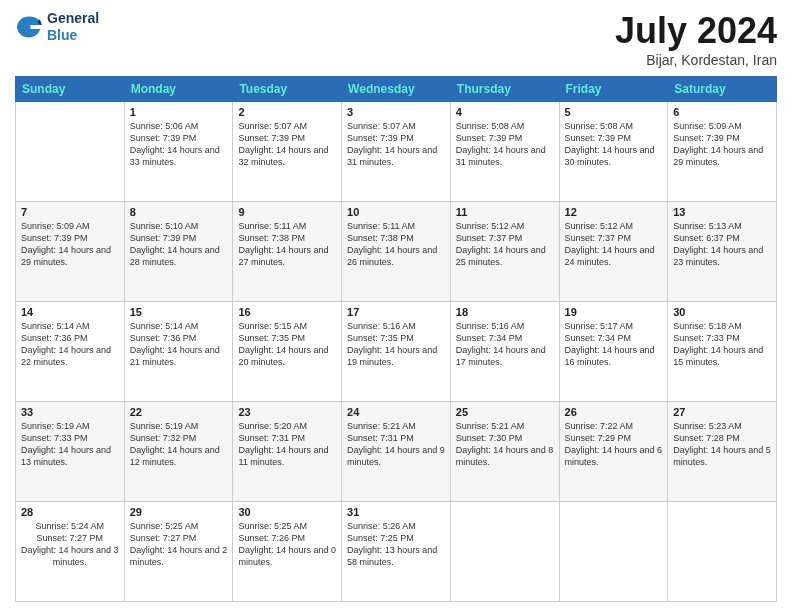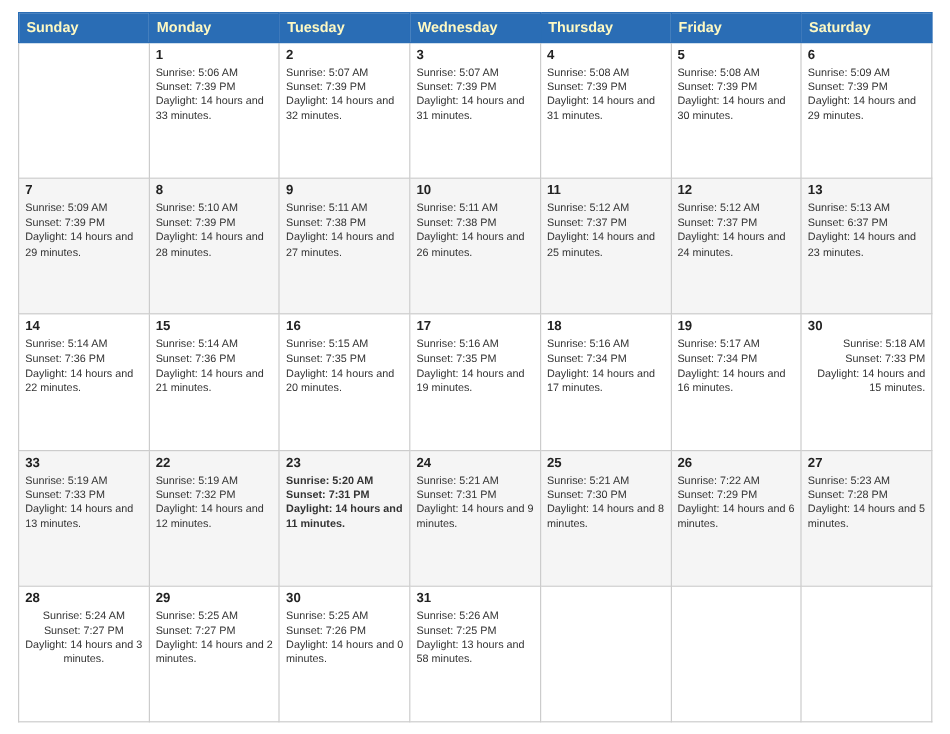--- a/index.html
+++ b/index.html
@@ -53,21 +53,21 @@
       font-size: 14px;
       color: #444;
     }
     .calendar-table {
       width: 100%;
       border-collapse: collapse;
       flex: 1;
     }
     .calendar-table th {
       background-color: #2a6db5;
-      color: #fef9c3;
+      color: #5eead4;
       font-size: 12px;
       font-weight: bold;
       padding: 5px 6px;
       text-align: left;
       border: 1px solid #2a6db5;
     }
     .calendar-table td {
       border: 1px solid #ccc;
       vertical-align: top;
       padding: 4px 5px;
@@ -91,20 +91,36 @@
       background: #f9f9f9;
     }
     tr:nth-child(odd) td { background-color: #fff; }
     tr:nth-child(even) td { background-color: #f5f5f5; }
     .calendar-table thead tr th { background-color: #2a6db5; }
   </style>
 </head>
 <body>
 
 <div class="page">
+  <div class="header">
+    <div class="logo">
+      <svg class="logo-icon" viewBox="0 0 40 40">
+        <path d="M20 5 C10 5, 3 12, 3 20 C3 28, 10 35, 20 35 C28 35, 34 30, 36 23 L22 23 L22 17 L38 17 C37 10, 29 5, 20 5Z" fill="#2a7fc1"></path>
+        <path d="M36 17 L38 17 C37.5 14, 36.5 11, 35 9 L32 13 Z" fill="#1a3a5c"></path>
+      </svg>
+      <div class="logo-text">
+        <div>General</div>
+        <div><span>Blue</span></div>
+      </div>
+    </div>
+    <div class="title-block">
+      <div class="main-title">July 2024</div>
+      <div class="subtitle">Bijar, Kordestan, Iran</div>
+    </div>
+  </div>
 
   <table class="calendar-table">
     <thead>
       <tr>
       <th>Sunday</th>
           <th>Monday</th>
           <th>Tuesday</th>
           <th>Wednesday</th>
           <th>Thursday</th>
           <th>Friday</th>
@@ -227,41 +243,41 @@
 Daylight: 14 hours and 17 minutes.</div>
           </td>
           <td>
             <span class="day-num">19</span>
             <div class="cell-content" style="white-space: pre-line;">Sunrise: 5:17 AM
 Sunset: 7:34 PM
 Daylight: 14 hours and 16 minutes.</div>
           </td>
           <td>
             <span class="day-num">30</span>
-            <div class="cell-content" style="white-space: pre-line; text-align: right;">Sunrise: 5:18 AM
+            <div class="cell-content" style="white-space: pre-line;">Sunrise: 5:18 AM
 Sunset: 7:33 PM
 Daylight: 14 hours and 15 minutes.</div>
           </td>
         </tr>
         <tr>
           <td>
             <span class="day-num">33</span>
             <div class="cell-content" style="white-space: pre-line;">Sunrise: 5:19 AM
 Sunset: 7:33 PM
 Daylight: 14 hours and 13 minutes.</div>
           </td>
           <td>
             <span class="day-num">22</span>
             <div class="cell-content" style="white-space: pre-line;">Sunrise: 5:19 AM
 Sunset: 7:32 PM
 Daylight: 14 hours and 12 minutes.</div>
           </td>
           <td>
             <span class="day-num">23</span>
-            <div class="cell-content" style="white-space: pre-line; font-weight: bold;">Sunrise: 5:20 AM
+            <div class="cell-content" style="white-space: pre-line;">Sunrise: 5:20 AM
 Sunset: 7:31 PM
 Daylight: 14 hours and 11 minutes.</div>
           </td>
           <td>
             <span class="day-num">24</span>
             <div class="cell-content" style="white-space: pre-line;">Sunrise: 5:21 AM
 Sunset: 7:31 PM
 Daylight: 14 hours and 9 minutes.</div>
           </td>
           <td>

